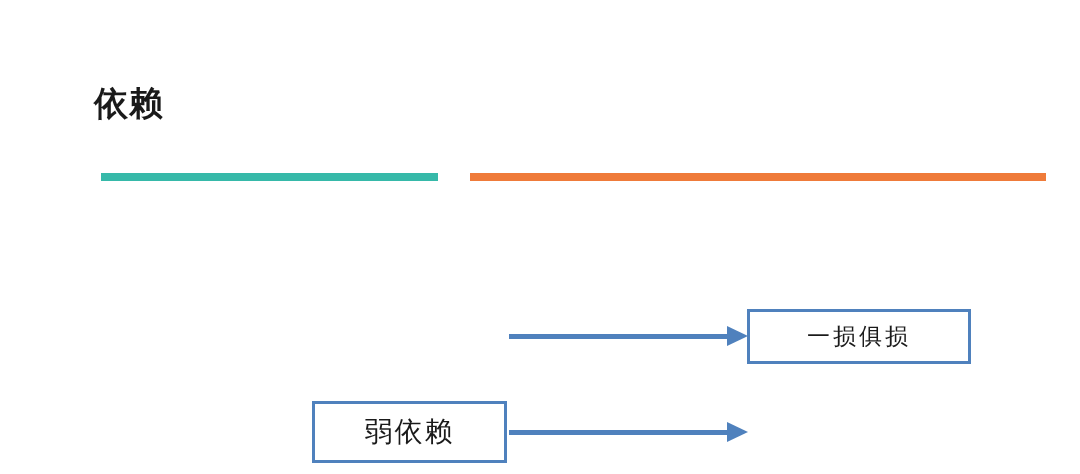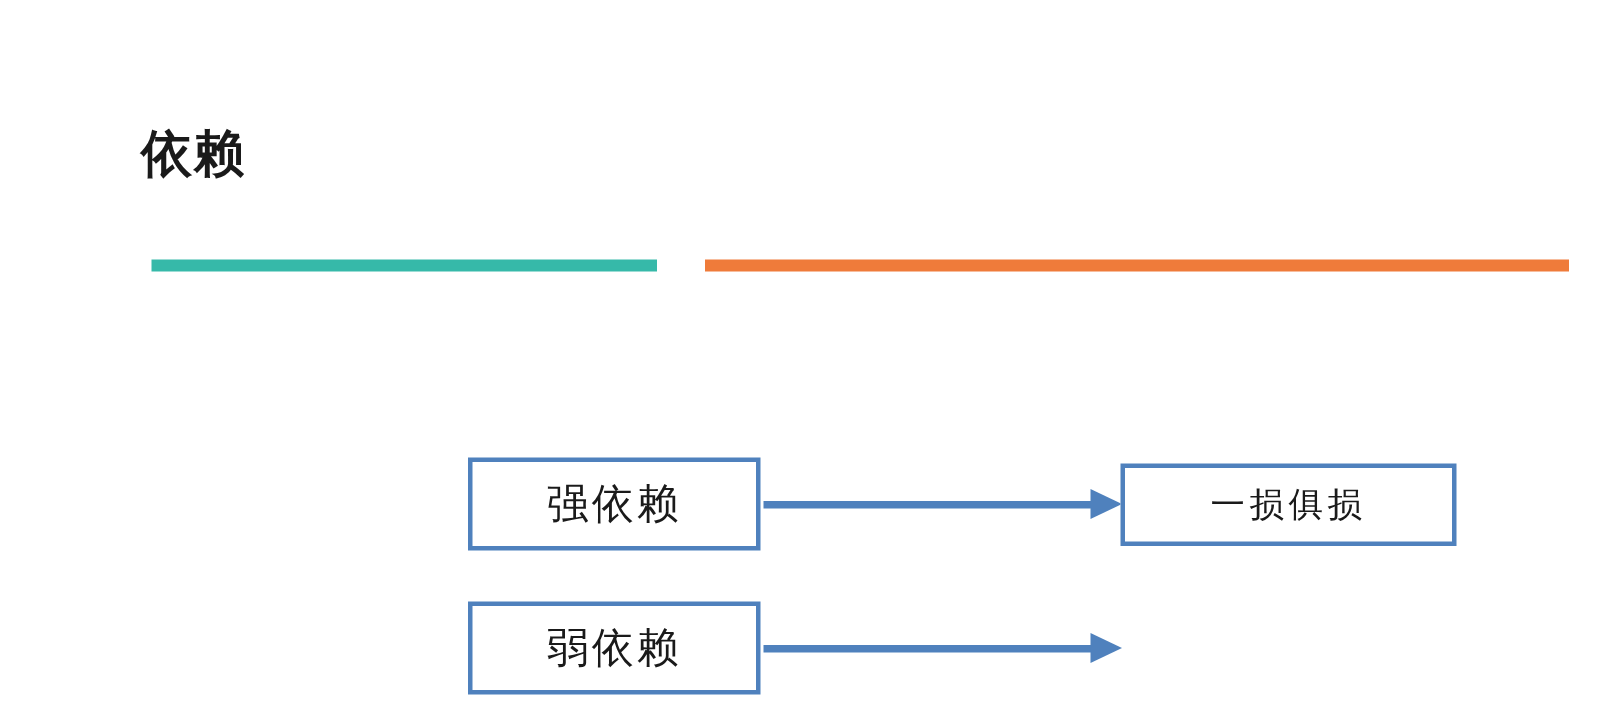--- a/index.html
+++ b/index.html
@@ -84,23 +84,20 @@
 
 <div class="slide">
 
   <h1 class="slide-title">依赖</h1>
 
   <div class="title-divider">
     <div class="divider-seg-left"></div>
     <div class="divider-seg-right"></div>
   </div>
 
-  <div class="node node-source" id="src-row0">
-    <span>强依赖</span>
-  </div>
 
   <div class="arrow-line" id="arrow-line-0"></div>
   <div class="arrow-head" id="arrow-head-0"></div>
 
   <div class="node node-source" id="src-row1">
     <span>弱依赖</span>
   </div>
 
   <div class="node node-target" id="tgt-row0">
     <span>一损俱损</span>

